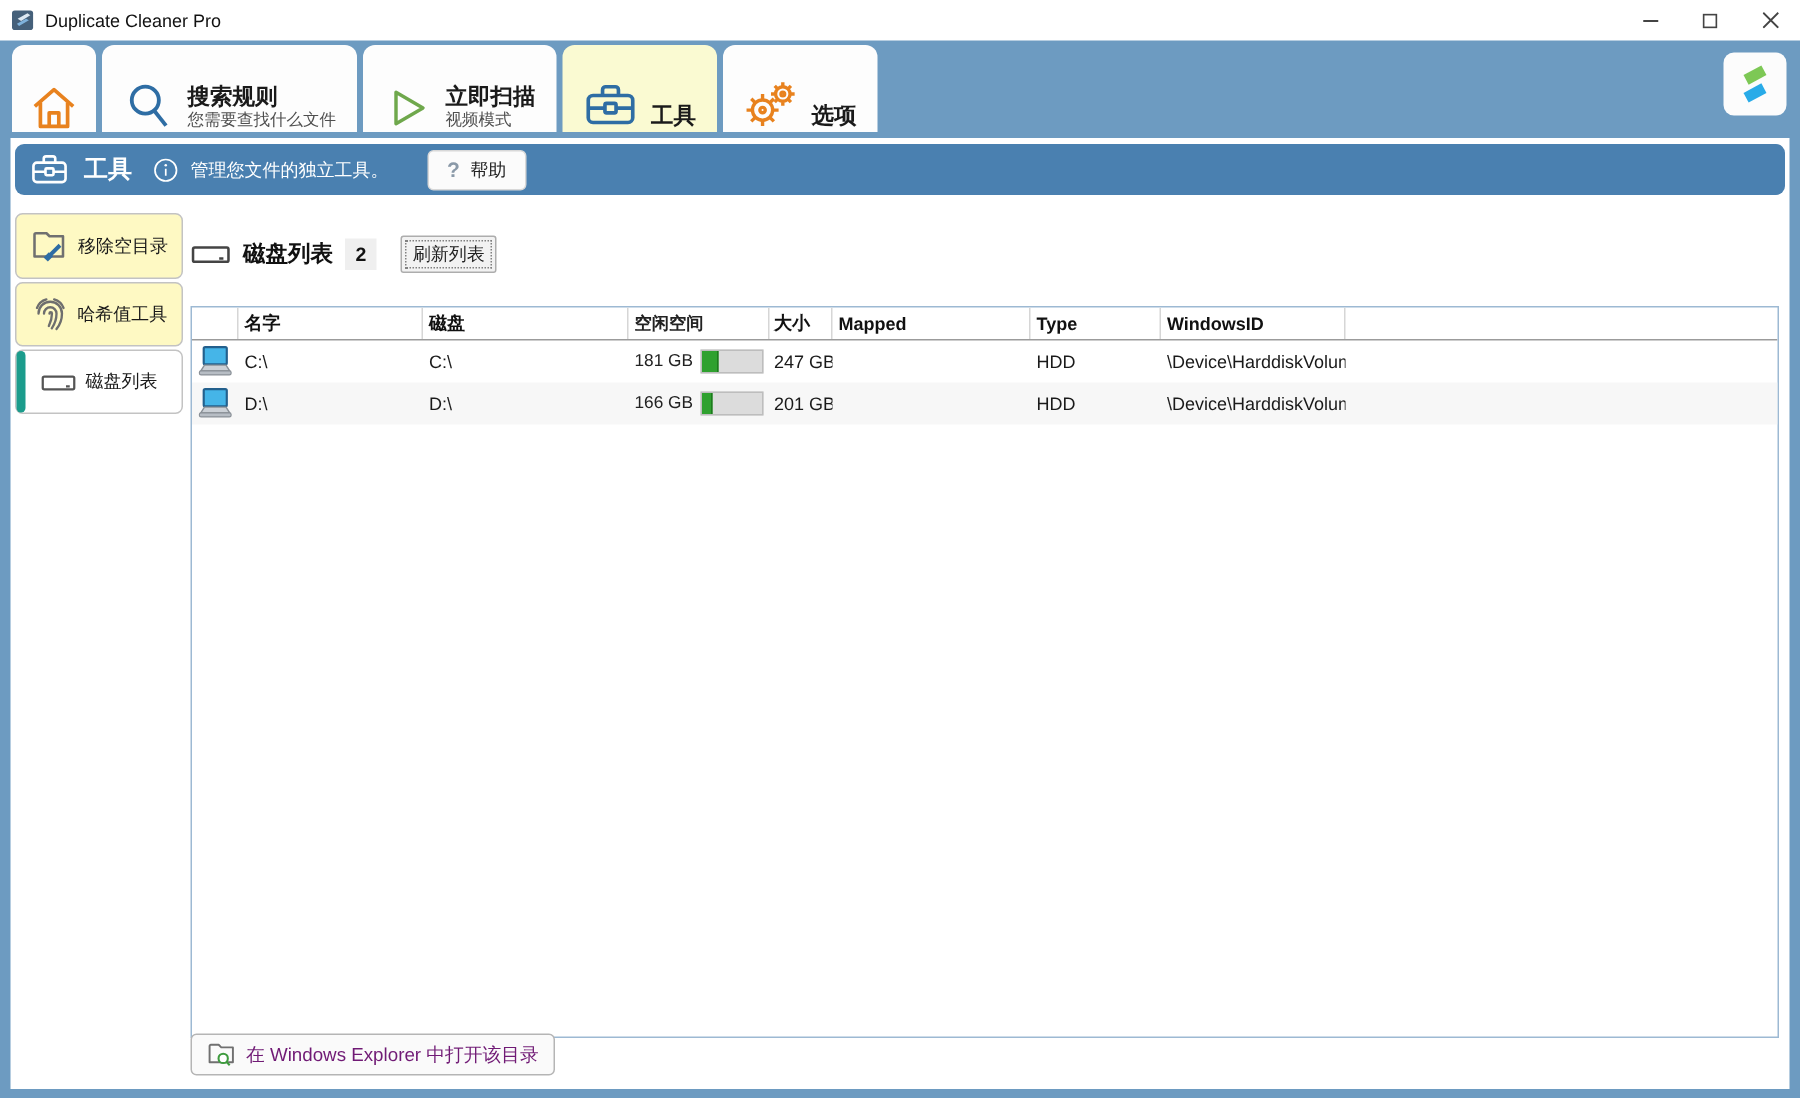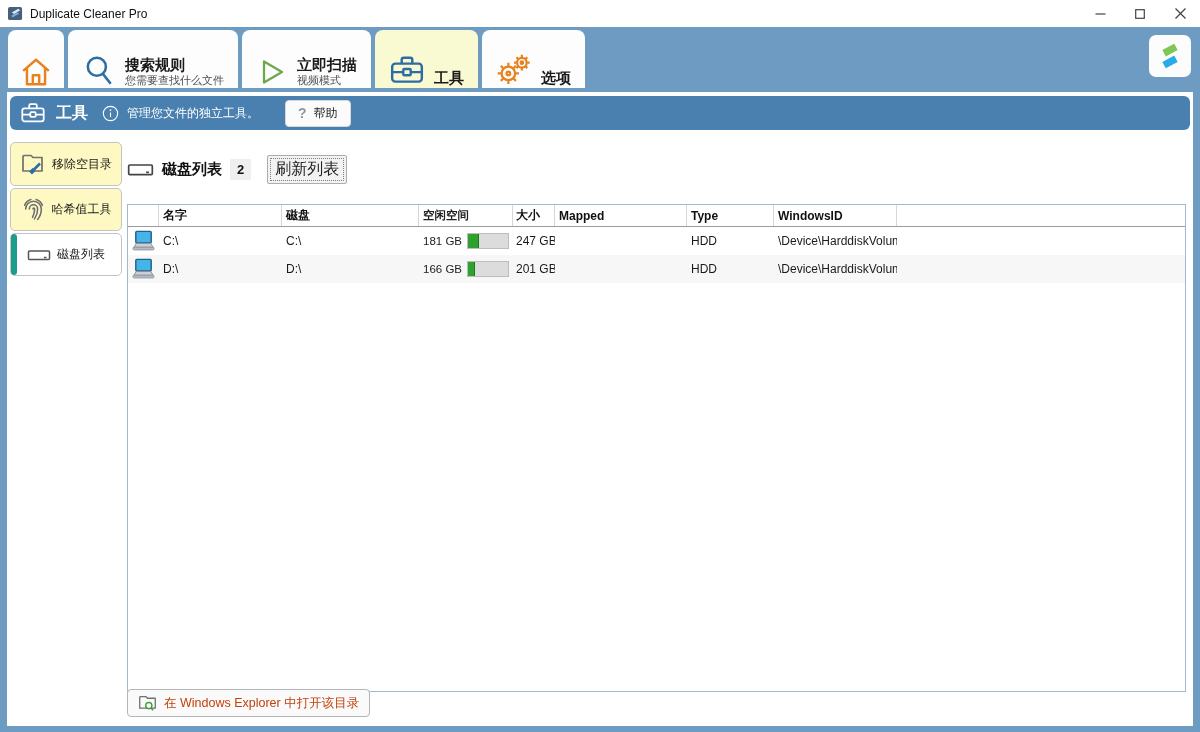--- a/index.html
+++ b/index.html
@@ -44,42 +44,42 @@
   .side-item .bar { display:none; }
   .side-item.active { background:#FFFFFF; }
   .side-item.active .bar { display:block; position:absolute; left:0; top:0; bottom:0; width:6px;
                            background:#1B9C8C; border-radius:3px; }
 
   
   .main-head { position:absolute; left:120px; top:62px; height:30px; display:flex; align-items:center; gap:8px; }
   .main-title { font-size:15px; font-weight:700; color:#111; }
   .count-badge { background:#EFEFEF; font-size:13px; font-weight:700; color:#111; padding:3px 7px; }
   .refresh-btn { margin-left:8px; background:#F2F2F2; border:1px solid #ADADAD; border-radius:2px;
-                 font-size:16px; color:#222; padding:3px 7px; outline:1px dotted #808080; outline-offset:-4px; cursor:pointer; }
+                 font-size:12px; color:#222; padding:3px 7px; outline:1px dotted #808080; outline-offset:-4px; cursor:pointer; }
 
   .dtable { position:absolute; left:120px; top:112px; width:1059px; height:488px;
             border:1px solid #9DB9D3; background:#fff; overflow:hidden; }
   .thead { display:flex; height:22px; border-bottom:1px solid #9B9B9B; align-items:stretch; }
   .th { font-size:12px; font-weight:700; color:#111; display:flex; align-items:center; padding:0 4px;
         border-right:1px solid #D6D6D6; }
   .trow { display:flex; height:28px; align-items:center; font-size:12px; color:#1a1a1a; cursor:default; }
   .trow.alt { background:#F7F7F7; }
   .c { padding:0 4px; height:100%; display:flex; align-items:center; overflow:hidden; white-space:nowrap; }
   .c-icon { width:31px; justify-content:center; padding:0; }
   .c-name { width:123px; } .c-disk { width:137px; }
   .c-free { width:94px; justify-content:flex-end; gap:5px; font-size:11.5px; color:#222; }
   .c-size { width:42px; padding-left:3px; } .c-mapped { width:132px; }
   .c-type { width:87px; } .c-winid { width:123px; } .c-fill { flex:1; border-right:none; }
   .th.c-fill { border-right:none; }
   .pbar { width:44px; height:16px; background:#DCDCDC; border:1px solid #BDBDBD; position:relative; }
   .pfill { position:absolute; left:0; top:0; bottom:0; background:#2FA12F; border-right:1px solid #1E7A1E; }
 
   .open-btn { position:absolute; left:120px; top:597px; background:#FAFAFA; border:1px solid #B5B5B5;
               border-radius:4px; padding:4px 10px; display:inline-flex; align-items:center; gap:7px;
-              font-size:12.5px; color:#c2410c; cursor:pointer; }
+              font-size:12.5px; color:#701a75; cursor:pointer; }
 </style>
 </head>
 <body>
 
 <div class="window">
 
   <div class="titlebar">
     <svg class="applogo" viewBox="0 0 16 16">
       <rect x="0" y="1" width="15" height="14" rx="2" fill="#45607A"></rect>
       <polygon points="11,3 4,7 6.5,8.5 13,4.5" fill="#DDE8F2"></polygon>

